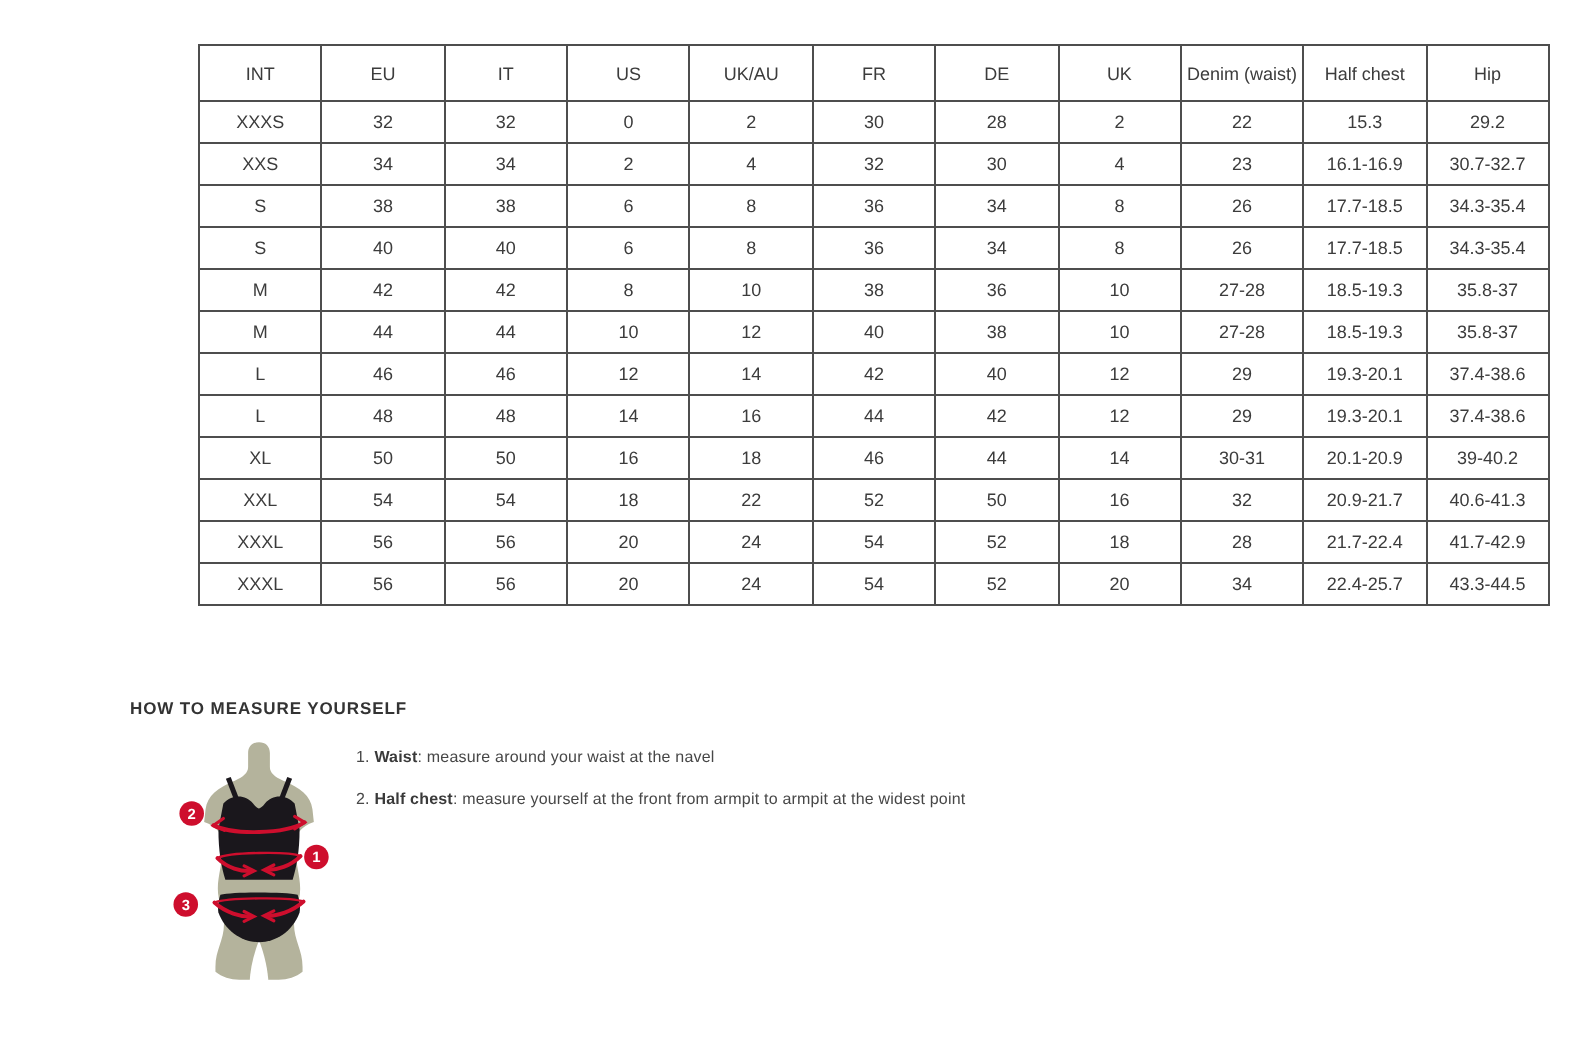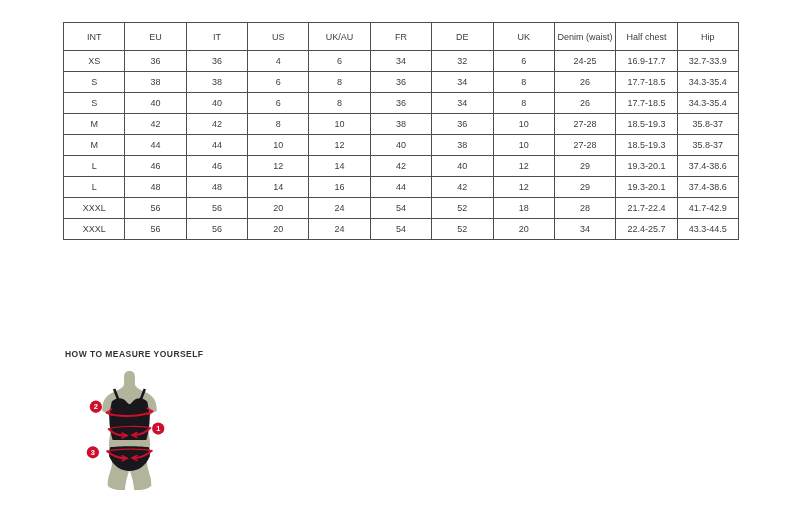--- a/index.html
+++ b/index.html
@@ -11,21 +11,21 @@
     --background:#ffffff;
   }
   *{margin:0;padding:0;box-sizing:border-box;}
   html,body{background:var(--background);}
   body{
     width:798px;height:519px;position:relative;overflow:hidden;
     font-family:"Liberation Sans",sans-serif;color:var(--text);
   }
   
   .table-wrap{position:absolute;left:63px;top:22px;width:676px;}
-  table{width:100%;border-collapse:collapse;table-layout:fixed;}
+  table{width:100%;border-collapse:collapse;table-layout:fixed;margin-left:36px;}
   th,td{
     border:1px solid var(--border);
     text-align:center;vertical-align:middle;
     font-size:9px;font-weight:400;color:var(--text);
     white-space:nowrap;overflow:hidden;
   }
   thead th{height:28px;}
   tbody td{height:21px;}
   
   .measure-heading{
@@ -59,31 +59,44 @@
           <th>FR</th>
           <th>DE</th>
           <th>UK</th>
           <th>Denim (waist)</th>
           <th>Half chest</th>
           <th>Hip</th>
         </tr>
     </thead>
     <tbody>
         <tr>
-          <td>XS</td>
-          <td>36</td>
-          <td>36</td>
+          <td>XXXS</td>
+          <td>32</td>
+          <td>32</td>
+          <td>0</td>
+          <td>2</td>
+          <td>30</td>
+          <td>28</td>
+          <td>2</td>
+          <td>22</td>
+          <td>15.3</td>
+          <td>29.2</td>
+        </tr>
+        <tr>
+          <td>XXS</td>
+          <td>34</td>
+          <td>34</td>
+          <td>2</td>
           <td>4</td>
-          <td>6</td>
-          <td>34</td>
-          <td>32</td>
-          <td>6</td>
-          <td>24-25</td>
-          <td>16.9-17.7</td>
-          <td>32.7-33.9</td>
+          <td>32</td>
+          <td>30</td>
+          <td>4</td>
+          <td>23</td>
+          <td>16.1-16.9</td>
+          <td>30.7-32.7</td>
         </tr>
         <tr>
           <td>S</td>
           <td>38</td>
           <td>38</td>
           <td>6</td>
           <td>8</td>
           <td>36</td>
           <td>34</td>
           <td>8</td>
@@ -148,20 +161,46 @@
           <td>48</td>
           <td>48</td>
           <td>14</td>
           <td>16</td>
           <td>44</td>
           <td>42</td>
           <td>12</td>
           <td>29</td>
           <td>19.3-20.1</td>
           <td>37.4-38.6</td>
+        </tr>
+        <tr>
+          <td>XL</td>
+          <td>50</td>
+          <td>50</td>
+          <td>16</td>
+          <td>18</td>
+          <td>46</td>
+          <td>44</td>
+          <td>14</td>
+          <td>30-31</td>
+          <td>20.1-20.9</td>
+          <td>39-40.2</td>
+        </tr>
+        <tr>
+          <td>XXL</td>
+          <td>54</td>
+          <td>54</td>
+          <td>18</td>
+          <td>22</td>
+          <td>52</td>
+          <td>50</td>
+          <td>16</td>
+          <td>32</td>
+          <td>20.9-21.7</td>
+          <td>40.6-41.3</td>
         </tr>
         <tr>
           <td>XXXL</td>
           <td>56</td>
           <td>56</td>
           <td>20</td>
           <td>24</td>
           <td>54</td>
           <td>52</td>
           <td>18</td>
@@ -233,13 +272,15 @@
       <text x="78" y="62.7" text-anchor="middle" font-size="7.5" font-weight="bold" fill="#ffffff" font-family="Liberation Sans, sans-serif">1</text>
     </g>
     <g>
       <circle cx="12" cy="84" r="6.2" fill="var(--accent)"></circle>
       <text x="12" y="86.7" text-anchor="middle" font-size="7.5" font-weight="bold" fill="#ffffff" font-family="Liberation Sans, sans-serif">3</text>
     </g>
   </svg>
 </div>
 
 <ol class="instructions">
+    <li><span>1. </span><b>Waist</b><span>: measure around your waist at the navel</span></li>
+    <li><span>2. </span><b>Half chest</b><span>: measure yourself at the front from armpit to armpit at the widest point</span></li>
   </ol>
 
 </body></html>

